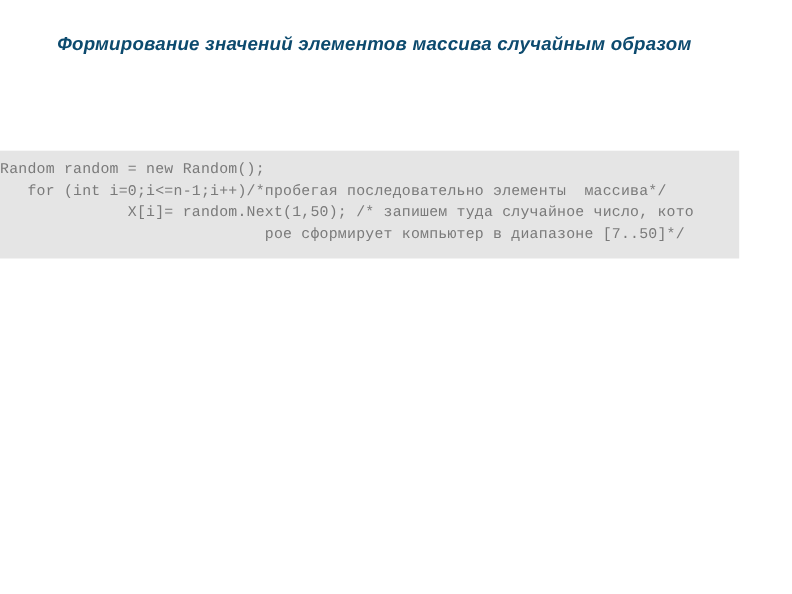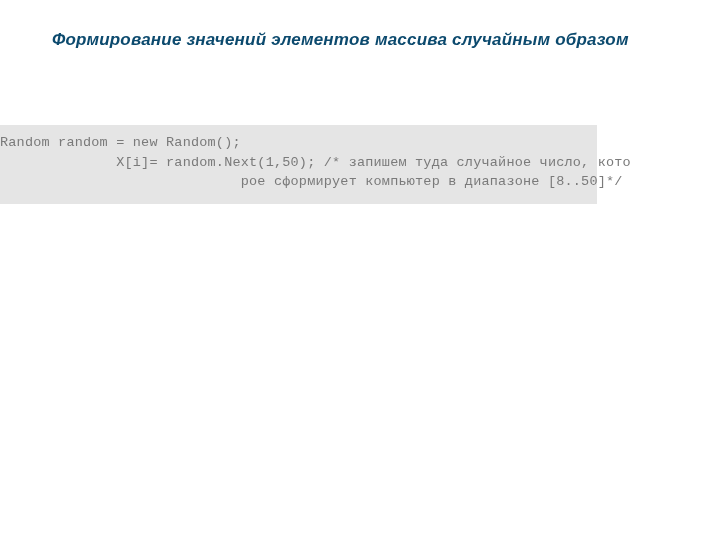--- a/index.html
+++ b/index.html
@@ -19,38 +19,39 @@
       top: 30px;
       left: 52px;
       font-size: 17px;
       font-style: italic;
       font-weight: bold;
       color: #0c4a6e;
       letter-spacing: 0.2px;
     }
     .code-block {
       position: absolute;
-      top: 125px;
+      top: 137px;
       left: 0;
-      width: 597px;
+      width: 672px;
       background: #e5e5e5;
       padding: 8px 0 12px 0;
     }
     .code-line {
       font-family: "Courier New", Courier, monospace;
       font-size: 13.5px;
       color: #7a7a7a;
       white-space: pre;
       line-height: 1.45;
       letter-spacing: 0.2px;
     }
   </style>
 </head>
 <body>
 
 <div class="title">Формирование значений элементов массива случайным образом</div>
 
 <div class="code-block">
   <div class="code-line">Random random = new Random();</div>
   <div class="code-line"></div>
+  <div class="code-line">   for (int i=0;i&lt;=n-1;i++)/*пробегая последовательно элементы  массива*/</div>
   <div class="code-line">              X[i]= random.Next(1,50); /* запишем туда случайное число, кото</div>
-  <div class="code-line">                             рое сформирует компьютер в диапазоне [8..50]*/</div>
+  <div class="code-line">                             рое сформирует компьютер в диапазоне [7..50]*/</div>
 </div>
 
 </body></html>

